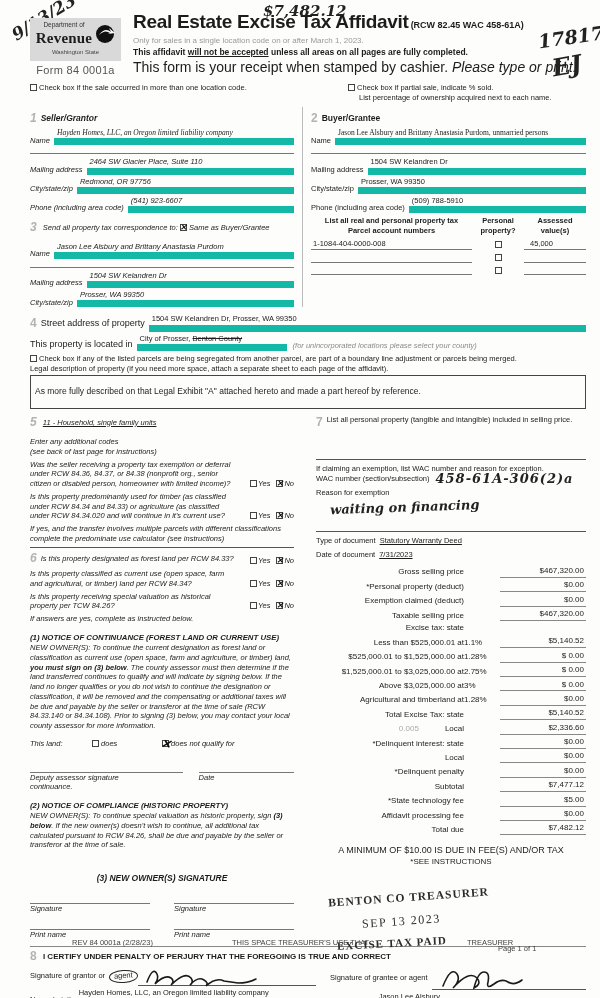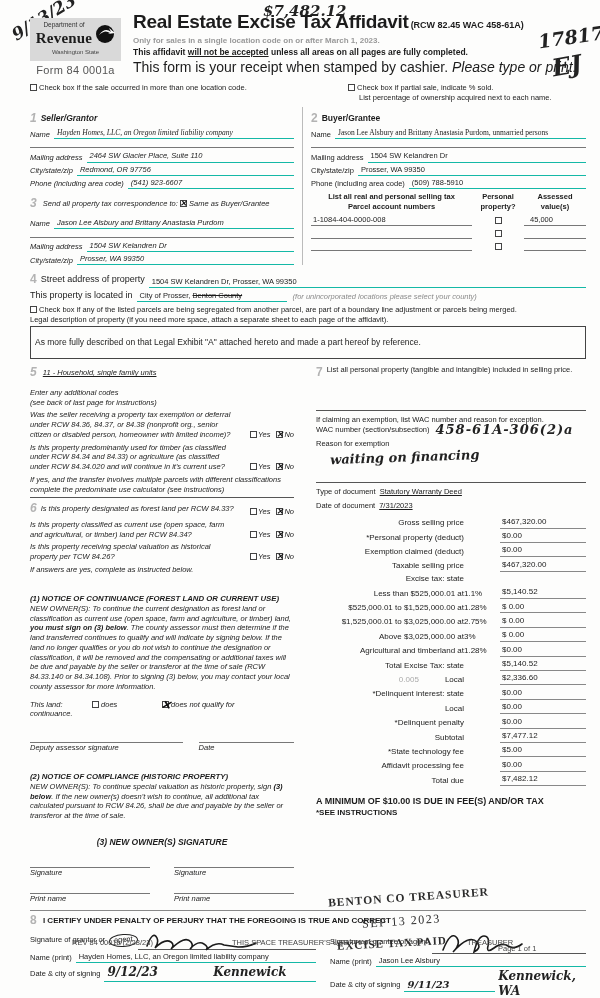--- a/index.html
+++ b/index.html
@@ -15,33 +15,33 @@
   .serif { font-family:"Liberation Serif", serif; }
   .secnum { color:#b3b3b3; font-size:12px; font-weight:bold; margin-right:4px; vertical-align:-1px; }
   .hw { font-family:"DejaVu Serif", serif; font-style:italic; font-weight:bold; color:#222; }
   
   .cb { display:inline-block; width:7px; height:7px; border:1px solid #444; position:relative; vertical-align:-1px; background:#fff; }
   .cb.x::after { content:"\2715"; position:absolute; left:-1px; top:-2px; font-size:8px; font-weight:bold; color:#111; }
   .cb.bigx::after { content:"\2715"; position:absolute; left:-2px; top:-4px; font-size:12px; font-weight:bold; color:#111; transform:rotate(8deg); }
   
   .fl { display:flex; align-items:flex-end; margin-top:2px; }
   .fl .lbl { white-space:nowrap; margin-right:4px; }
-  .fl .val { flex:1; border-bottom:1px solid #14b8a6; padding:0 3px 0.5px 3px; min-height:8px; }
+  .fl .val { flex:1; border-bottom:7px solid #14b8a6; padding:0 3px 0.5px 3px; min-height:8px; }
   .hline { border-bottom:1px solid #777; margin:3px 0; }
   .header { display:flex; padding:10px 14px 0 30px; }
   .logo-box { width:91px; text-align:center; margin-top:8px; }
   .logo-inner { background:#d9d9d9; padding:3px 4px 4px 4px; position:relative; }
   .logo-dept { font-size:6.5px; color:#333; }
   .logo-rev { font-size:15px; font-weight:bold; font-family:"Liberation Serif", serif; letter-spacing:0.2px; }
   .logo-sub { font-size:6px; color:#444; }
   .form-no { font-size:11px; color:#555; margin-top:2px; letter-spacing:0.3px; }
   .title-block { flex:1; padding-left:12px; }
   .main-title { font-size:19px; font-weight:bold; letter-spacing:-0.3px; }
   .title-ref { font-size:9px; font-weight:bold; }
-  .sub1 { color:#999; font-size:8px; margin-top:1px;font-weight:bold; }
+  .sub1 { color:#999; font-size:8px; margin-top:1px; }
   .sub2 { font-size:8.5px; font-weight:bold; margin-top:1px; }
   .sub2 u { text-decoration:underline; }
   .sub3 { font-size:14px; }
   .header-checks { display:flex; padding:6px 14px 0 30px; }
   .hc1 { width:300px; }
   .hc2 { flex:1; padding-left:18px; }
   .cols { display:flex; padding:0 14px 0 30px; }
   .colL { width:272px; padding-right:8px;font-style:italic; }
   .colR { flex:1; border-left:1px solid #bbb; padding-left:8px; }
   .sec-head { font-size:8.5px; font-weight:bold; margin:4px 0 2px 0; }
@@ -50,33 +50,33 @@
   .parcel-row { display:flex; align-items:flex-end; margin-top:3px; }
   .pr-num { flex:1; border-bottom:1px solid #777; padding:0 2px 0.5px 2px; min-height:9px; }
   .pr-cb { width:52px; text-align:center; }
   .pr-val { width:62px; border-bottom:1px solid #777; text-align:left; padding:0 4px 0.5px 6px; min-height:9px; }
   .sec4 { padding:2px 14px 0 30px; }
   .legal-box { border:1px solid #444; padding:10px 4px; font-size:8.5px; margin-top:2px; }
   .qrow { display:flex; margin-top:3px; }
   .qtext { flex:1; padding-right:6px; }
   .yn { white-space:nowrap; align-self:flex-end; }
   .yn .cb { margin:0 1px 0 6px; }
-  .notice-head { font-weight:bold; font-size:7.8px; margin-top:19px; }
+  .notice-head { font-weight:bold; font-size:7.8px; margin-top:9px; }
   .land-row { display:flex; margin-top:8px; }
   .sig2 { display:flex; gap:24px; margin-top:10px; }
   .sig2 .sigcell { flex:1; }
   .sigline { border-bottom:1px solid #777; height:10px; }
   .tax-table { margin-top:6px; }
   .taxrow { display:flex; align-items:flex-end; margin-top:2.5px; font-size:8px; }
   .taxrow .pre { color:#aaa; margin-right:26px; }
   .taxrow .tlabel { flex:1; text-align:right; white-space:nowrap; }
   .taxrow .rate { width:32px; text-align:left; padding-right:2px; }
-  .taxrow .tvalue { width:86px; border-bottom:1px solid #888; padding:0 2px 0.5px 2px; min-height:9px; margin-left:4px; }
+  .taxrow .tvalue { width:86px; border-bottom:1px solid #888; text-align:right; padding:0 2px 0.5px 2px; min-height:9px; margin-left:4px; }
   .taxrow.noline .tvalue { border-bottom:none; }
-  .minimum { font-weight:bold; font-size:9px; margin-top:10px; }
+  .minimum { text-align:center; font-weight:normal; font-size:9px; margin-top:10px; }
   .minimum .l2 { font-size:8px; }
   .certify { border-top:1px solid #888; margin:6px 14px 0 30px; padding-top:2px; }
   .cert-cols { display:flex; }
   .cert-l { width:300px; padding-right:14px; }
   .cert-r { flex:1; }
   .agent-circ { border:1.2px solid #222; border-radius:50%; padding:0 4px 1px 4px; display:inline-block; transform:rotate(-4deg); }
   .sig-svg { vertical-align:bottom; margin-bottom:-4px; }
   .perjury { border-top:1px solid #888; margin:8px 14px 0 30px; padding:2px 0 0 8px; font-size:6px; color:#333; display:flex; }
   .perjury .plabel { font-weight:bold; white-space:nowrap; margin-right:2px; }
   .access { font-size:6px; color:#333; text-align:center; margin-top:6px; padding:0 40px; }
@@ -195,21 +195,21 @@
           <span class="lbl">City/state/zip</span>
           <span class="val">Prosser, WA  99350</span>
         </div>
       <div class="fl">
           <span class="lbl">Phone (including area code)</span>
           <span class="val">(509) 788-5910</span>
         </div>
 
       <div class="parcel-head">
         <div class="ph1">
-            <div>List all real and personal selling tax</div>
+            <div>List all real and personal property tax</div>
             <div>Parcel account numbers</div>
           </div>
         <div class="ph2">
             <div>Personal</div>
             <div>property?</div>
           </div>
         <div class="ph3">
             <div>Assessed</div>
             <div>value(s)</div>
           </div>
@@ -284,37 +284,37 @@
       <div style="margin-top:3px;">If answers are yes, complete as instructed below.</div>
 
       <div class="notice-head">(1) NOTICE OF CONTINUANCE (FOREST LAND OR CURRENT USE)</div>
       <div><span>NEW OWNER(S): To continue the current designation as forest land or classification as current use (open space, farm and agriculture, or timber) land, </span><span class="b">you must sign on (3) below</span><span>. The county assessor must then determine if the land transferred continues to qualify and will indicate by signing below. If the land no longer qualifies or you do not wish to continue the designation or classification, it will be removed and the compensating or additional taxes will be due and payable by the seller or transferor at the time of sale (RCW 84.33.140 or 84.34.108). Prior to signing (3) below, you may contact your local county assessor for more information.</span></div>
 
       <div class="land-row">
         <span style="width:62px;">This land:</span>
         <span style="width:70px;"><span class="cb"></span> <span>does</span></span>
         <span><span class="cb bigx"></span> <span>does not qualify for</span></span>
       </div>
-      <div>continuance.</div>
-
       <div style="display:flex; gap:16px; margin-top:14px;">
         <div style="flex:1.6;">
           <div class="sigline"></div>
           <div>Deputy assessor signature</div>
         </div>
         <div style="flex:1;">
           <div class="sigline"></div>
           <div>Date</div>
         </div>
       </div>
 
+      <div>continuance.</div>
+
       <div class="notice-head">(2) NOTICE OF COMPLIANCE (HISTORIC PROPERTY)</div>
       <div><span>NEW OWNER(S): To continue special valuation as historic property, sign </span><span class="b">(3) below</span><span>. If the new owner(s) doesn't wish to continue, all additional tax calculated pursuant to RCW 84.26, shall be due and payable by the seller or transferor at the time of sale.</span></div>
 
-      <div style="text-align:center; font-weight:bold; font-size:8.5px; margin-top:16px;">(3) NEW OWNER(S) SIGNATURE</div>
+      <div style="text-align:center; font-weight:bold; font-size:8.5px; margin-top:23px;">(3) NEW OWNER(S) SIGNATURE</div>
       <div class="sig2">
         <div class="sigcell">
           <div class="sigline"></div>
           <div>Signature</div>
         </div>
         <div class="sigcell">
           <div class="sigline"></div>
           <div>Signature</div>
         </div>
       </div>

